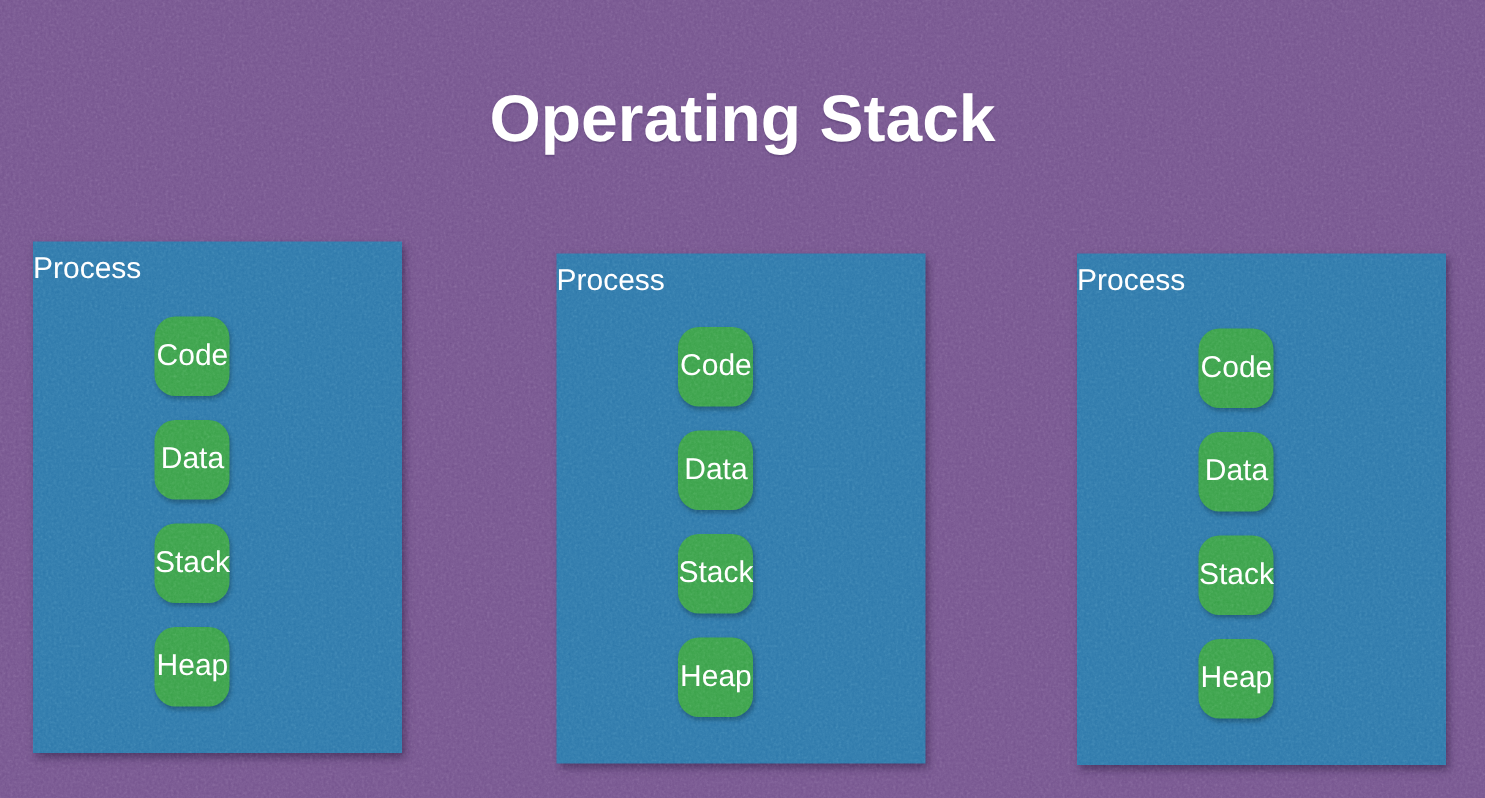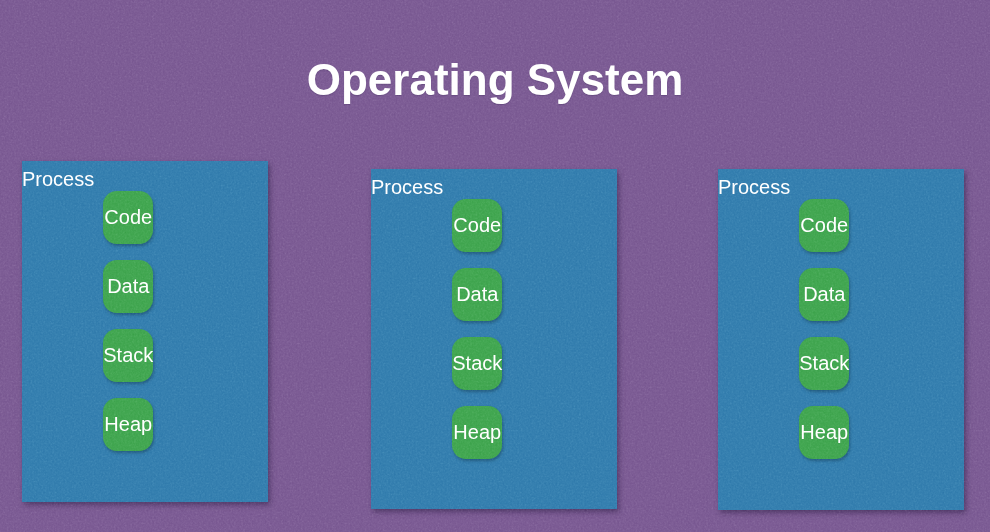--- a/index.html
+++ b/index.html
@@ -47,20 +47,21 @@
     line-height: 24px;
     color: var(--text-color, #FFFFFF);
   }
 
   .segments {
     display: flex;
     flex-direction: column;
     gap: 16px;
     margin-top: 18px;
     padding: 12px 9px;
+    justify-content: center;
   }
 
   .segment {
     height: 53px;
     border-radius: 14px;
     background: var(--segment-fill, #3BA24A);
     color: var(--text-color, #FFFFFF);
     font-size: 20px;
     display: flex;
     align-items: center;
@@ -77,21 +78,21 @@
     mix-blend-mode: soft-light;
     opacity: 0.55;
     z-index: 10;
   }
 </style>
 </head>
 <body>
 
 <div class="slide">
 
-  <h1 class="title">Operating System</h1>
+  <h1 class="title">Operating Stack</h1>
 
   <div class="process-box pos-1">
     <div class="process-label">Process</div>
     <div class="segments">
       <div class="segment">Code</div>
       <div class="segment">Data</div>
       <div class="segment">Stack</div>
       <div class="segment">Heap</div>
     </div>
   </div>

